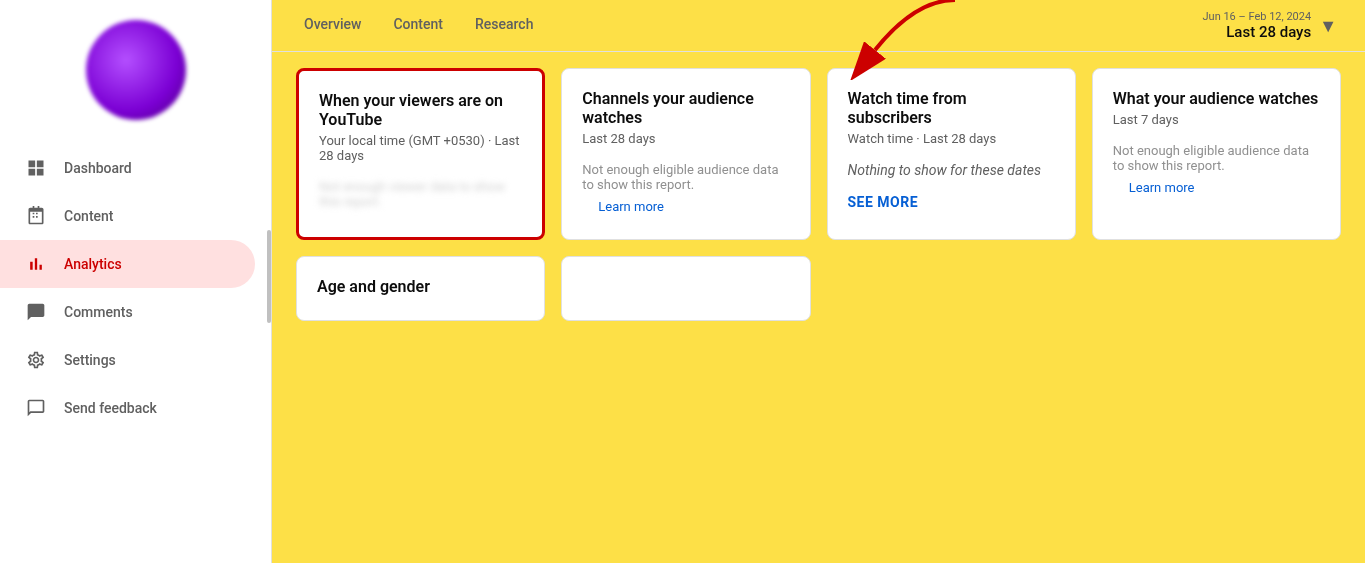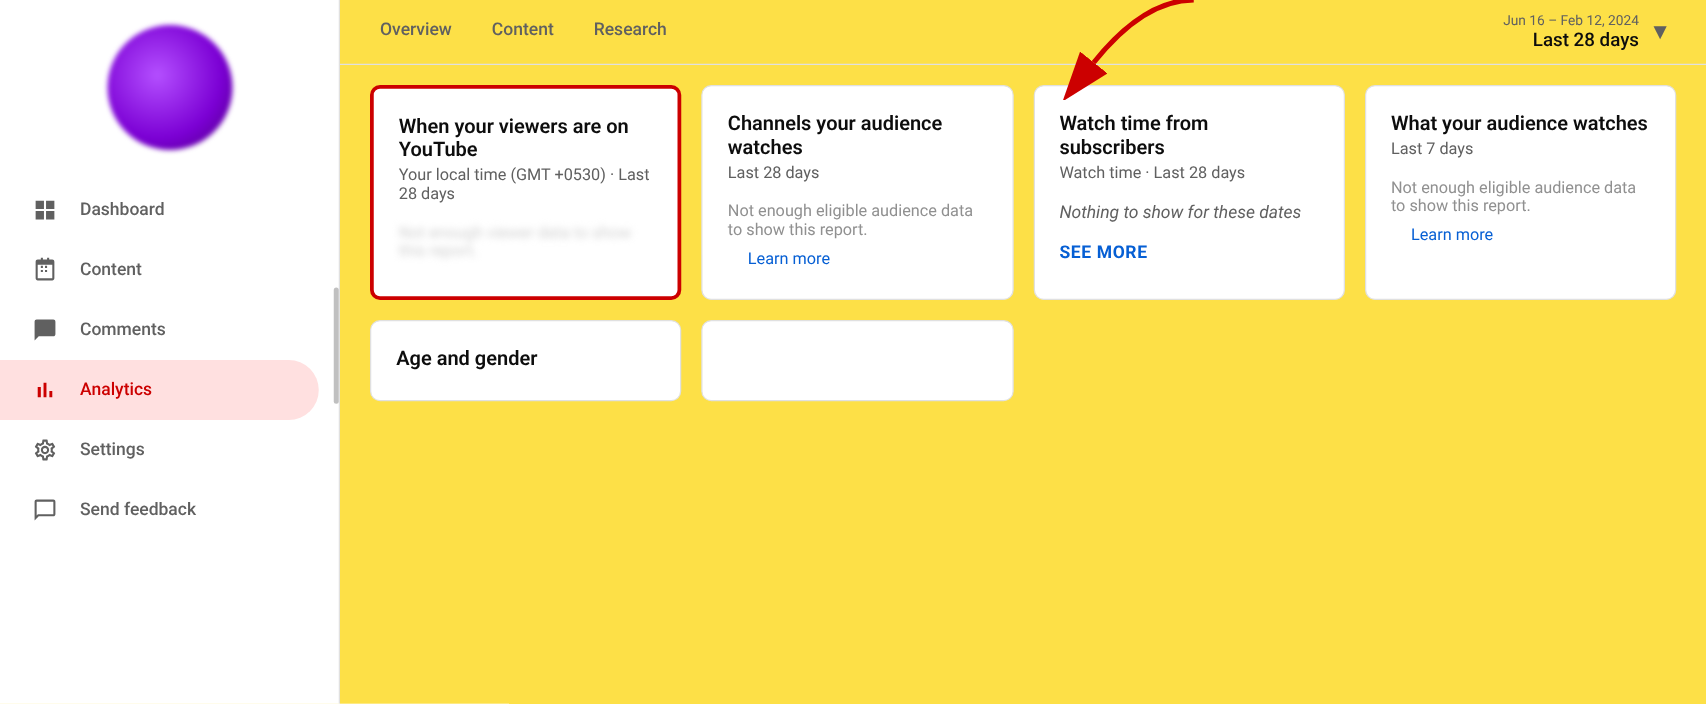--- a/index.html
+++ b/index.html
@@ -261,36 +261,36 @@
 
       <div class="nav-item">
         <span class="nav-icon">
           <svg width="20" height="20" viewBox="0 0 24 24" fill="#606060">
             <path d="M10 8H8v2h2zm0 4H8v2h2zm4-4h-2v2h2zm0 4h-2v2h2zM8 2H5c-1.1 0-2 .9-2 2v16c0 1.1.89 2 2 2h14c1.1 0 2-.9 2-2V4c0-1.1-.9-2-2-2h-3V0h-2v2h-4V0H8v2zm11 18H5V7h14v13z"></path>
           </svg>
         </span>
         <span>Content</span>
       </div>
 
+      <div class="nav-item active">
+        <span class="nav-icon">
+          <svg width="20" height="20" viewBox="0 0 24 24" fill="#cc0000">
+            <path d="M5 9.2h3V19H5V9.2zm5.6-4.2h2.8v14h-2.8V5zm5.6 8h2.8v6h-2.8v-6z"></path>
+          </svg>
+        </span>
+        <span>Analytics</span>
+      </div>
+
       <div class="nav-item">
         <span class="nav-icon">
           <svg width="20" height="20" viewBox="0 0 24 24" fill="#606060">
             <path d="M20 2H4c-1.1 0-2 .9-2 2v18l4-4h14c1.1 0 2-.9 2-2V4c0-1.1-.9-2-2-2z"></path>
           </svg>
         </span>
         <span>Comments</span>
-      </div>
-
-      <div class="nav-item active">
-        <span class="nav-icon">
-          <svg width="20" height="20" viewBox="0 0 24 24" fill="#cc0000">
-            <path d="M5 9.2h3V19H5V9.2zm5.6-4.2h2.8v14h-2.8V5zm5.6 8h2.8v6h-2.8v-6z"></path>
-          </svg>
-        </span>
-        <span>Analytics</span>
       </div>
 
       <div class="nav-item">
         <span class="nav-icon">
           <svg width="20" height="20" viewBox="0 0 24 24" fill="#606060">
             <path d="M19.43 12.98c.04-.32.07-.64.07-.98 0-.34-.03-.66-.07-.98l2.11-1.65c.19-.15.24-.42.12-.64l-2-3.46c-.09-.16-.26-.25-.44-.25-.06 0-.12.01-.17.03l-2.49 1c-.52-.4-1.08-.73-1.69-.98l-.38-2.65C14.46 2.18 14.25 2 14 2h-4c-.25 0-.46.18-.49.42l-.38 2.65c-.61.25-1.17.59-1.69.98l-2.49-1c-.06-.02-.12-.03-.18-.03-.17 0-.34.09-.43.25l-2 3.46c-.13.22-.07.49.12.64l2.11 1.65c-.04.32-.07.65-.07.98 0 .33.03.66.07.98l-2.11 1.65c-.19.15-.24.42-.12.64l2 3.46c.09.16.26.25.44.25.06 0 .12-.01.17-.03l2.49-1c.52.4 1.08.73 1.69.98l.38 2.65c.03.24.24.42.49.42h4c.25 0 .46-.18.49-.42l.38-2.65c.61-.25 1.17-.58 1.69-.98l2.49 1c.06.02.12.03.18.03.17 0 .34-.09.43-.25l2-3.46c.12-.22.07-.49-.12-.64l-2.11-1.65zm-1.98-1.71c.04.31.05.52.05.73 0 .21-.02.43-.05.73l-.14 1.13.89.7 1.08.84-.7 1.21-1.27-.51-1.04-.42-.9.68c-.43.32-.84.56-1.25.73l-1.06.43-.16 1.13-.2 1.35h-1.4l-.19-1.35-.16-1.13-1.06-.43c-.43-.18-.83-.41-1.23-.71l-.91-.7-1.06.43-1.27.51-.7-1.21 1.08-.84.89-.7-.14-1.13c-.03-.31-.05-.54-.05-.74 0-.2.02-.43.05-.73l.14-1.13-.89-.7-1.08-.84.7-1.21 1.27.51 1.04.42.9-.68c.43-.32.84-.56 1.25-.73l1.06-.43.16-1.13.2-1.35h1.39l.19 1.35.16 1.13 1.06.43c.43.18.83.41 1.23.71l.91.7 1.06-.43 1.27-.51.7 1.21-1.07.85-.89.7.14 1.13zM12 8c-2.21 0-4 1.79-4 4s1.79 4 4 4 4-1.79 4-4-1.79-4-4-4zm0 6c-1.1 0-2-.9-2-2s.9-2 2-2 2 .9 2 2-.9 2-2 2z"></path>
           </svg>
         </span>
         <span>Settings</span>
       </div>

